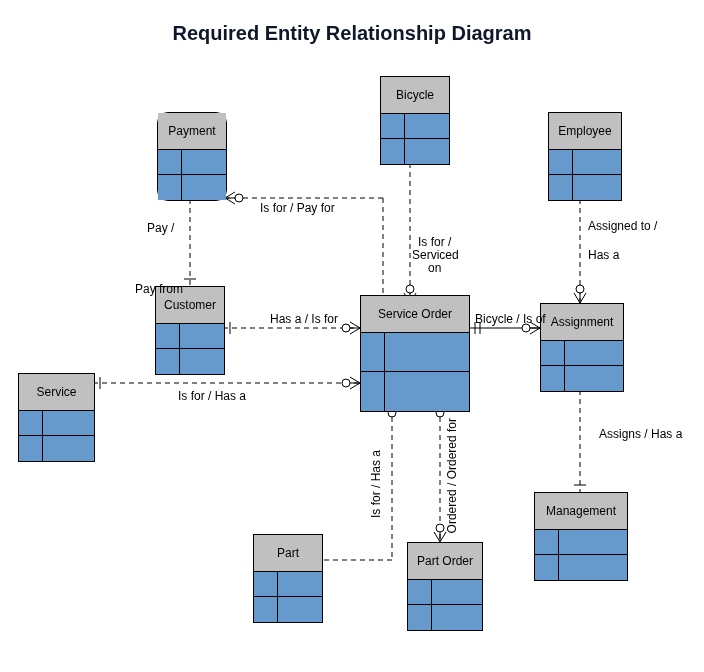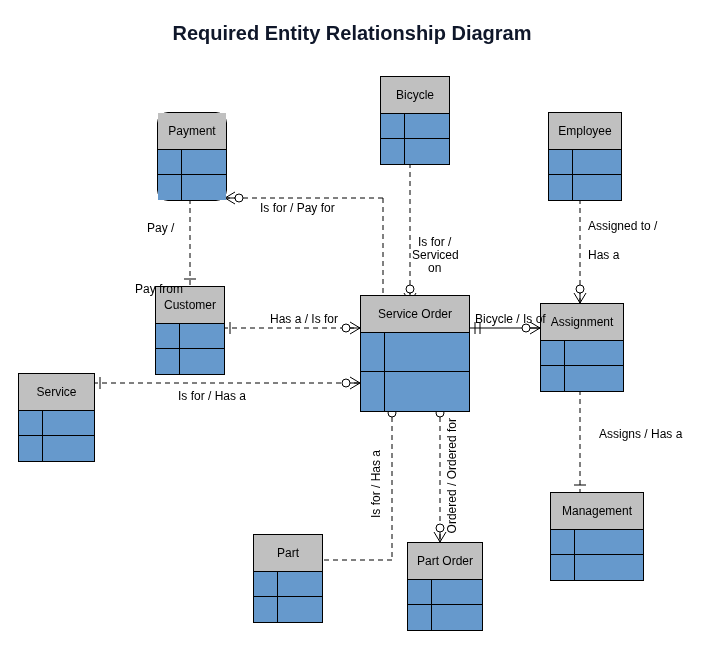--- a/index.html
+++ b/index.html
@@ -218,21 +218,21 @@
 <div class="entity" style="left:407px; top:542px; width:74px;">
   <div class="entity-header">Part Order</div>
   <div class="entity-body" style="height:50px;">
       <div></div>
       <div></div>
       <div></div>
       <div></div>
     </div>
 </div>
 
-<div class="entity" style="left:534px; top:492px; width:92px;margin-left:16px;">
+<div class="entity" style="left:534px; top:492px; width:92px;">
   <div class="entity-header">Management</div>
   <div class="entity-body" style="height:50px;">
       <div></div>
       <div></div>
       <div></div>
       <div></div>
     </div>
 </div>
 
 <div class="label" style="left:260px; top:202px;">Is for / Pay for</div>

